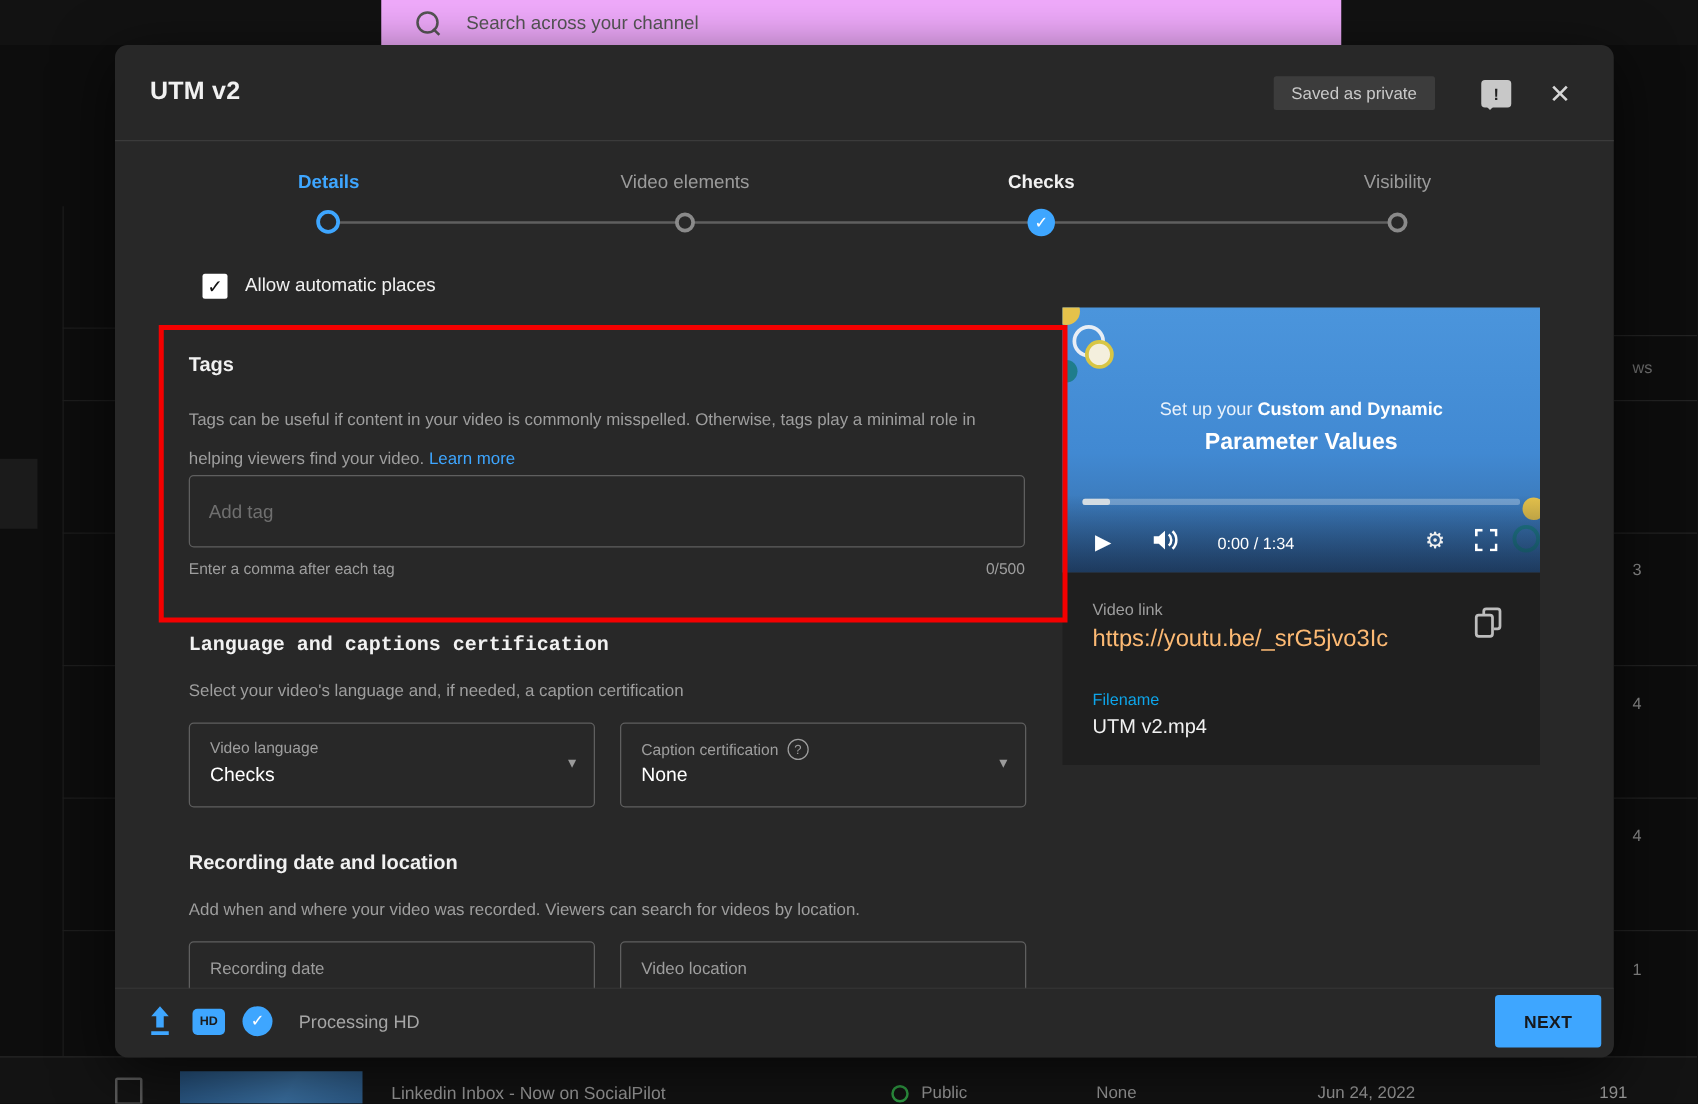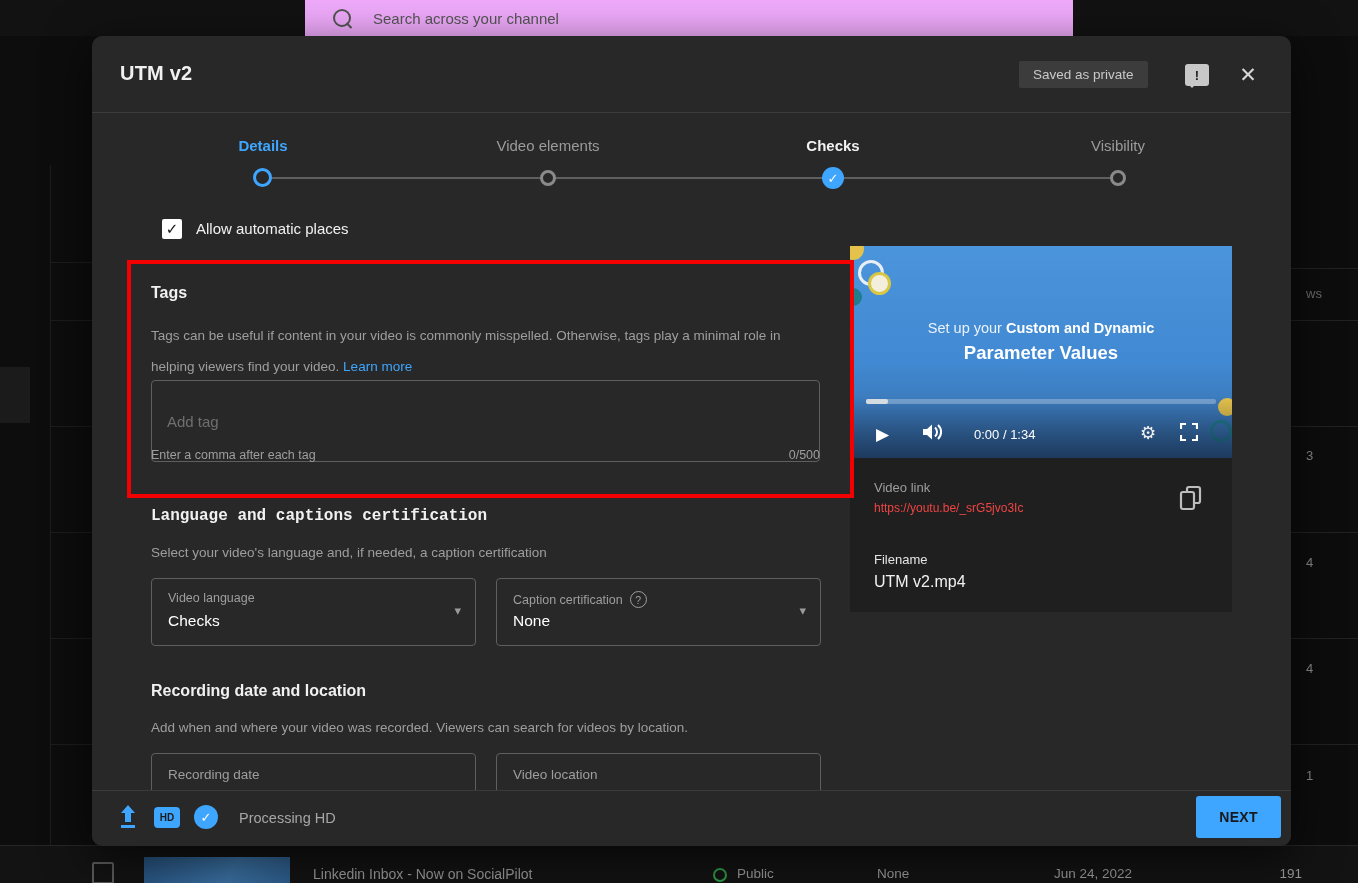--- a/index.html
+++ b/index.html
@@ -58,21 +58,21 @@
   
   .anno{left:35px;top:224px;width:719px;height:230px;border:4px solid #f40000;pointer-events:none;z-index:9;}
 
   
   .sec-h{font-size:16px;font-weight:700;color:#f1f1f1;}
   .sec-sub{font-size:13.5px;color:#9e9e9e;}
   .tags-h{left:59px;top:248px;}
   .tags-desc{left:59px;top:284px;width:660px;line-height:31px;}
   .learn-more{color:#3ea6ff;}
   .tag-input{left:59px;top:344px;width:637px;height:56px;background:transparent;border:1px solid #5f5f5f;border-radius:4px;
-             color:#f1f1f1;font-size:15px;padding:12px 15px;outline:none;font-family:inherit;}
+             color:#f1f1f1;font-size:15px;padding:0 15px;outline:none;font-family:inherit;}
   .tag-input::placeholder{color:#6f6f6f;}
   .tags-meta{left:59px;top:412px;width:669px;display:flex;justify-content:space-between;font-size:12.5px;color:#9e9e9e;}
 
   
   .lang-h{left:59px;top:471px;font-family:Liberation Mono, monospace;}
   .lang-sub{left:59px;top:509px;}
   .select{height:66px;border:1px solid #5f5f5f;border-radius:4px;background:transparent;}
   .sel-1{left:59px;top:542px;width:323px;}
   .sel-2{left:404px;top:542px;width:323px;}
   .sel-label{position:absolute;left:16px;top:12px;font-size:12.5px;color:#9e9e9e;display:flex;align-items:center;gap:7px;}
@@ -96,23 +96,23 @@
   .p-title2{left:0;top:96px;width:382px;text-align:center;font-size:18.5px;font-weight:700;color:#fff;}
   .p-shade{left:0;top:150px;width:382px;height:62px;background:linear-gradient(180deg,rgba(10,25,45,0) 0%,rgba(10,20,40,.55) 100%);}
   .p-bar{left:16px;top:153px;width:350px;height:5px;background:rgba(255,255,255,.28);border-radius:2px;}
   .p-bar-fill{width:22px;height:5px;background:#d4dce2;border-radius:2px;}
   .p-play{left:26px;top:178px;color:#fff;font-size:17px;}
   .p-time{left:124px;top:181px;font-size:13px;color:#fff;}
   .p-gear{left:290px;top:176px;color:#f0f0f0;font-size:18px;}
   .deco{border-radius:50%;}
   .info{left:758px;top:422px;width:382px;height:154px;background:#1f1f1f;}
   .vl-label{position:absolute;left:24px;top:22px;font-size:13px;color:#9e9e9e;}
-  .vl-link{position:absolute;left:24px;top:43px;font-size:12px;color:#ef4444;text-decoration:none;text-align:right;}
+  .vl-link{position:absolute;left:24px;top:43px;font-size:19px;color:#fdba74;text-decoration:none;text-align:right;}
   .copy-btn{position:absolute;left:328px;top:26px;width:28px;height:28px;}
-  .fn-label{position:absolute;left:24px;top:94px;font-size:13px;color:#e5e5e5;}
+  .fn-label{position:absolute;left:24px;top:94px;font-size:13px;color:#0ea5e9;}
   .fn-value{position:absolute;left:24px;top:115px;font-size:16px;color:#f1f1f1;}
 
   
   .footer{left:0;top:754px;width:1199px;height:55px;background:#282828;border-top:1px solid #3b3b3b;z-index:5;
           border-radius:0 0 10px 10px;}
   .hd-badge{position:absolute;left:62px;top:16px;width:26px;height:21px;background:#3ea6ff;border-radius:4px;
             color:#1b1b1b;font-size:10px;font-weight:700;display:flex;align-items:center;justify-content:center;}
   .proc-check{position:absolute;left:102px;top:14px;width:24px;height:24px;background:#3ea6ff;border-radius:50%;
               color:#fff;font-size:13px;font-weight:700;display:flex;align-items:center;justify-content:center;}
   .proc-text{position:absolute;left:147px;top:19px;font-size:14.5px;color:#a6a6a6;}

